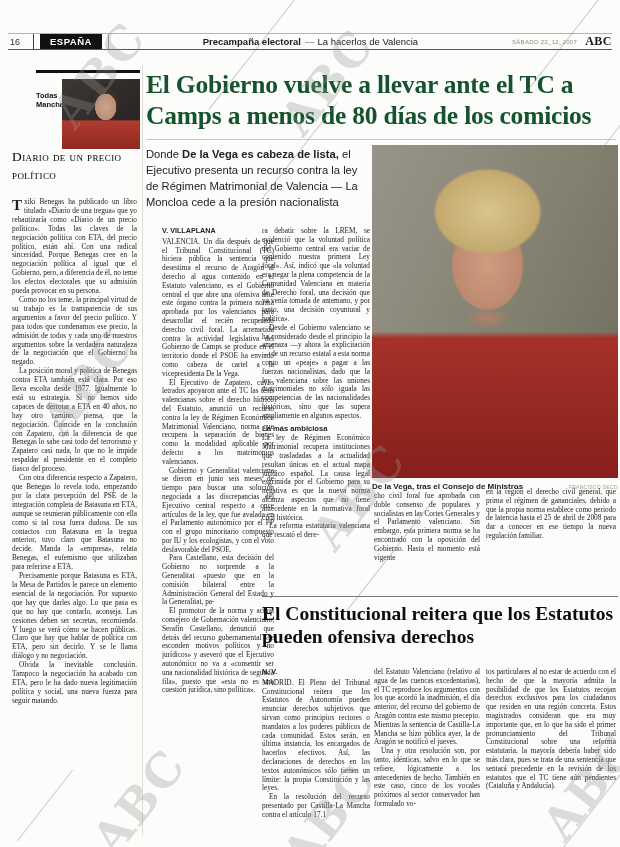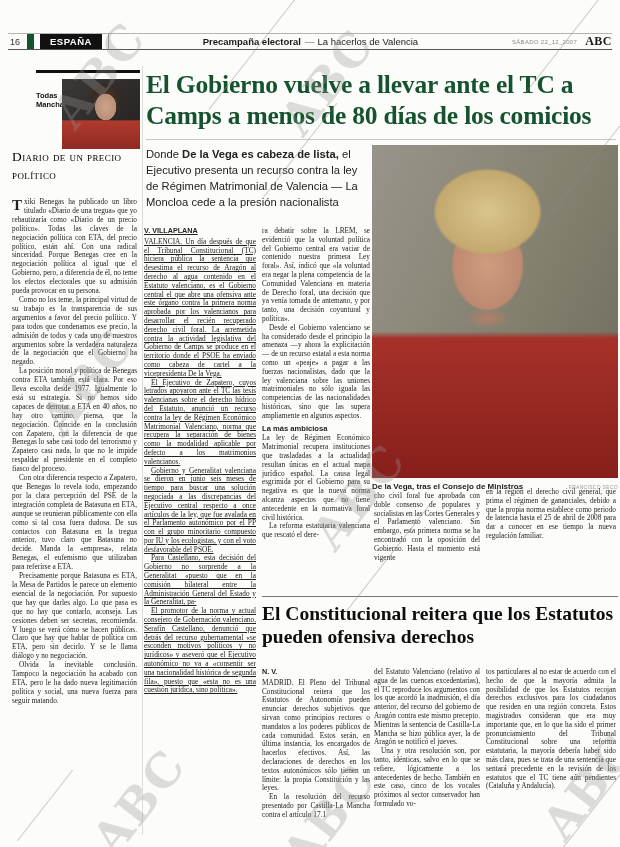--- a/index.html
+++ b/index.html
@@ -7,21 +7,21 @@
   .page{ position:relative; width:620px; height:847px; margin:0 auto;
     background:#fcfcfa; overflow:hidden; color:#1a1a1a;
     font-family:"Liberation Serif", serif; }
 
   
   .hdr{ position:absolute; top:33px; left:8px; width:604px;
     border-top:1px solid #b5b5b0; border-bottom:1px solid #555;
     display:flex; align-items:stretch; height:17px;
     font-family:"Liberation Sans", sans-serif; }
   .hdr-num{ width:26px; display:flex; align-items:center; font-size:9px;
-    color:#333; border-right:7px solid #14532d; padding-left:2px; }
+    color:#333; border-right:1px solid #14532d; padding-left:2px; }
   .hdr-section{ background:#111; color:#fff; font-weight:bold; font-size:9.5px;
     display:flex; align-items:center; padding:0 10px; letter-spacing:.5px;
     margin-left:6px; }
   .hdr-mid{ flex:1; display:flex; align-items:center; justify-content:center;
     font-size:9.5px; gap:4px; border-left:1px solid #999; margin-left:6px; }
   .hdr-mid b{ font-weight:bold; }
   .hdr-mid .sep{ color:#777; letter-spacing:-1px; }
   .hdr-right{ display:flex; align-items:center; gap:8px; }
   .hdr-date{ font-size:6px; color:#8a8a85; letter-spacing:.3px; }
   .hdr-brand{ font-family:"Liberation Serif", serif; font-weight:bold;
@@ -84,21 +84,21 @@
   .credit{ font-family:"Liberation Sans", sans-serif; font-size:5px;
     color:#9a9a95; letter-spacing:.3px; }
 
   .col{ position:absolute; overflow:hidden; font-size:7.3px; line-height:8.8px;
     text-align:justify; color:#222; }
   .col p{ margin:0; }
   .byline{ font-family:"Liberation Sans", sans-serif; font-weight:bold;
     font-size:7.2px; margin-bottom:2px !important; text-align:left; }
   .col-sub{ font-family:"Liberation Sans", sans-serif; font-weight:bold;
     font-size:7.6px; margin:4px 0 1px 0 !important; text-align:left; }
-  .m-col1{ left:144px; top:227px; width:112px; height:616px;text-decoration:underline; }
+  .m-col1{ left:162px; top:227px; width:112px; height:616px; }
   .m-col2{ left:262px; top:227px; width:108px; height:361px; }
   .m-col3{ left:374px; top:492px; width:106px; height:98px; }
   .m-col4{ left:486px; top:488px; width:130px; height:98px; }
 
   
   .a2-rule{ position:absolute; left:262px; top:596px; width:356px; height:1px;
     background:#777; }
   .a2-headline{ position:absolute; left:262px; top:603px; width:358px;
     font-weight:bold; font-size:19.5px; line-height:1.17; color:#0e0e0e; }
   .a2-col1{ left:262px; top:668px; width:108px; height:176px; }

